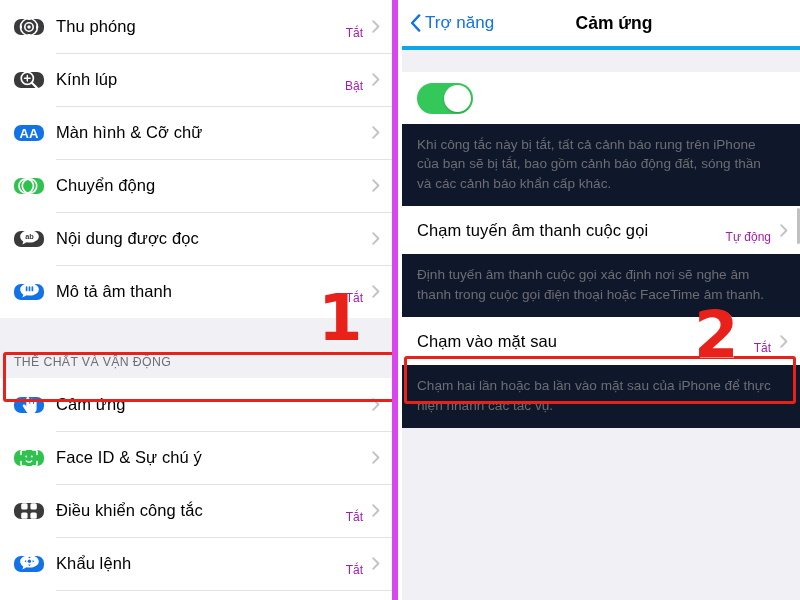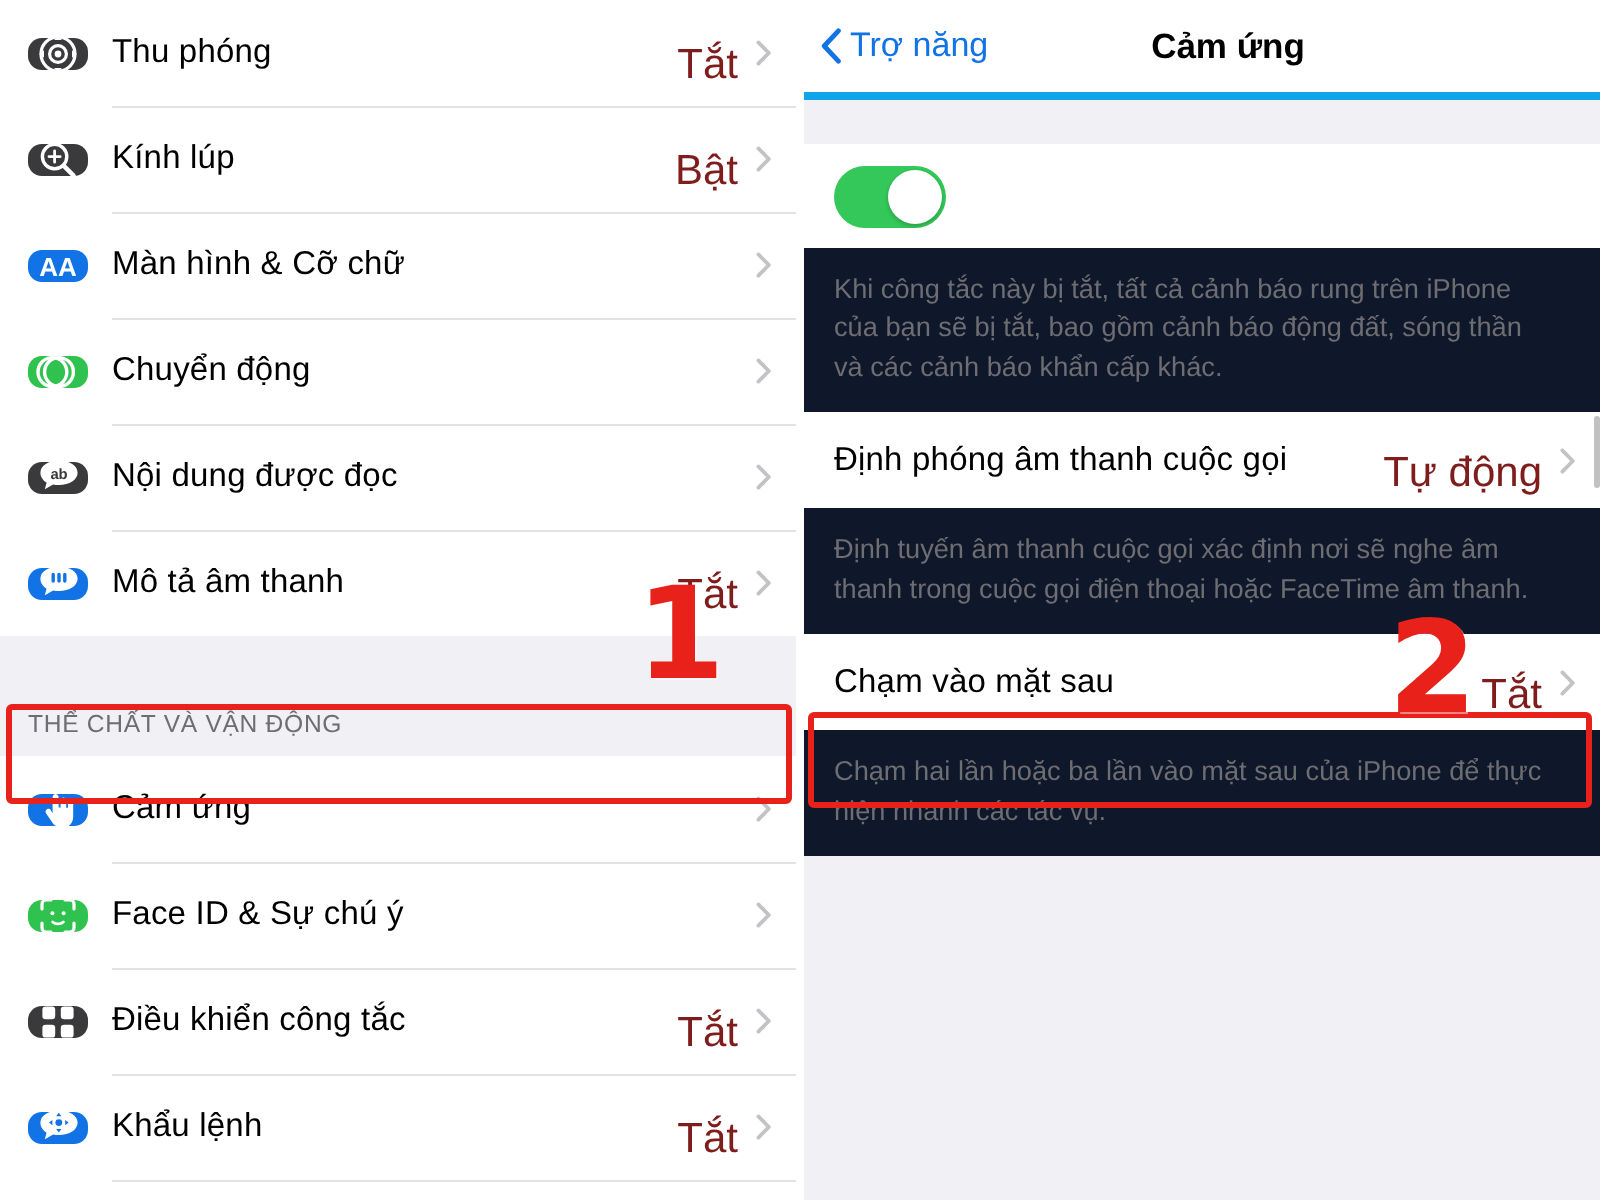--- a/index.html
+++ b/index.html
@@ -6,21 +6,21 @@
   html, body {
     width: 800px; height: 600px;
     background: #ffffff;
     font-family: "Liberation Sans", "DejaVu Sans", sans-serif;
     overflow: hidden;
   }
   .screen { position: relative; width: 800px; height: 600px; display: flex; background:#fff; }
 
   
   .panel { position: relative; height: 600px; overflow: hidden; background: #ffffff; }
-  .panel-left  { width: 400px; border-right: 2px solid #d946ef; }
+  .panel-left  { width: 400px; border-right: 8px solid #d946ef; }
   .panel-right { width: 400px; background:#f0f0f5; }
 
   
   .row {
     display: flex; align-items: center;
     height: 53px; padding: 0 12px 0 14px;
     background: #ffffff; position: relative;
   }
   .row + .row::before {
     content:""; position:absolute; left:56px; right:0; top:0;
@@ -30,21 +30,21 @@
     width: 30px; height: 16px; border-radius: 7px;
     flex: 0 0 30px; margin-right: 12px;
     display:flex; align-items:center; justify-content:center;
     color:#fff;
   }
   .row-icon svg { display:block; }
   .row-label {
     font-size: 16.5px; color: #000; flex: 1 1 auto;
     white-space: nowrap; letter-spacing: .1px;
   }
-  .row-value { font-size: 21px; color: #7f1d1d; margin-right: 9px; white-space: nowrap; margin-top: 13px; }
+  .row-value { font-size: 12px; color: #a21caf; margin-right: 9px; white-space: nowrap; margin-top: 13px; }
   .chev { width: 8px; height: 13px; flex:0 0 8px; }
   .chev svg { display:block; }
 
   
   .section-gap { background:#f0f0f5; height: 60px; position: relative; }
   .section-title {
     position:absolute; left: 14px; bottom: 9px;
     font-size: 12.3px; letter-spacing: .35px;
     color: #6d6d72; text-transform: uppercase;
   }
@@ -329,21 +329,21 @@
 
     <div class="row row-plain" style="height:52px;">
       <span class="toggle">
           <span class="knob"></span>
         </span>
     </div>
 
     <div class="footnote">Khi công tắc này bị tắt, tất cả cảnh báo rung trên iPhone của bạn sẽ bị tắt, bao gồm cảnh báo động đất, sóng thần và các cảnh báo khẩn cấp khác.</div>
 
     <div class="row row-plain" style="height:48px;">
-      <span class="row-label">Định phóng âm thanh cuộc gọi</span>
+      <span class="row-label">Chạm tuyến âm thanh cuộc gọi</span>
       <span class="row-value">Tự động</span>
       <span class="chev">
           <svg width="8" height="13" viewBox="0 0 8 13">
             <path d="M1.2 1.2L6.4 6.5 1.2 11.8" fill="none" stroke="#c2c2c7" stroke-width="1.9" stroke-linecap="round" stroke-linejoin="round"></path>
           </svg>
         </span>
     </div>
 
     <div class="footnote">Định tuyến âm thanh cuộc gọi xác định nơi sẽ nghe âm thanh trong cuộc gọi điện thoại hoặc FaceTime âm thanh.</div>
 

